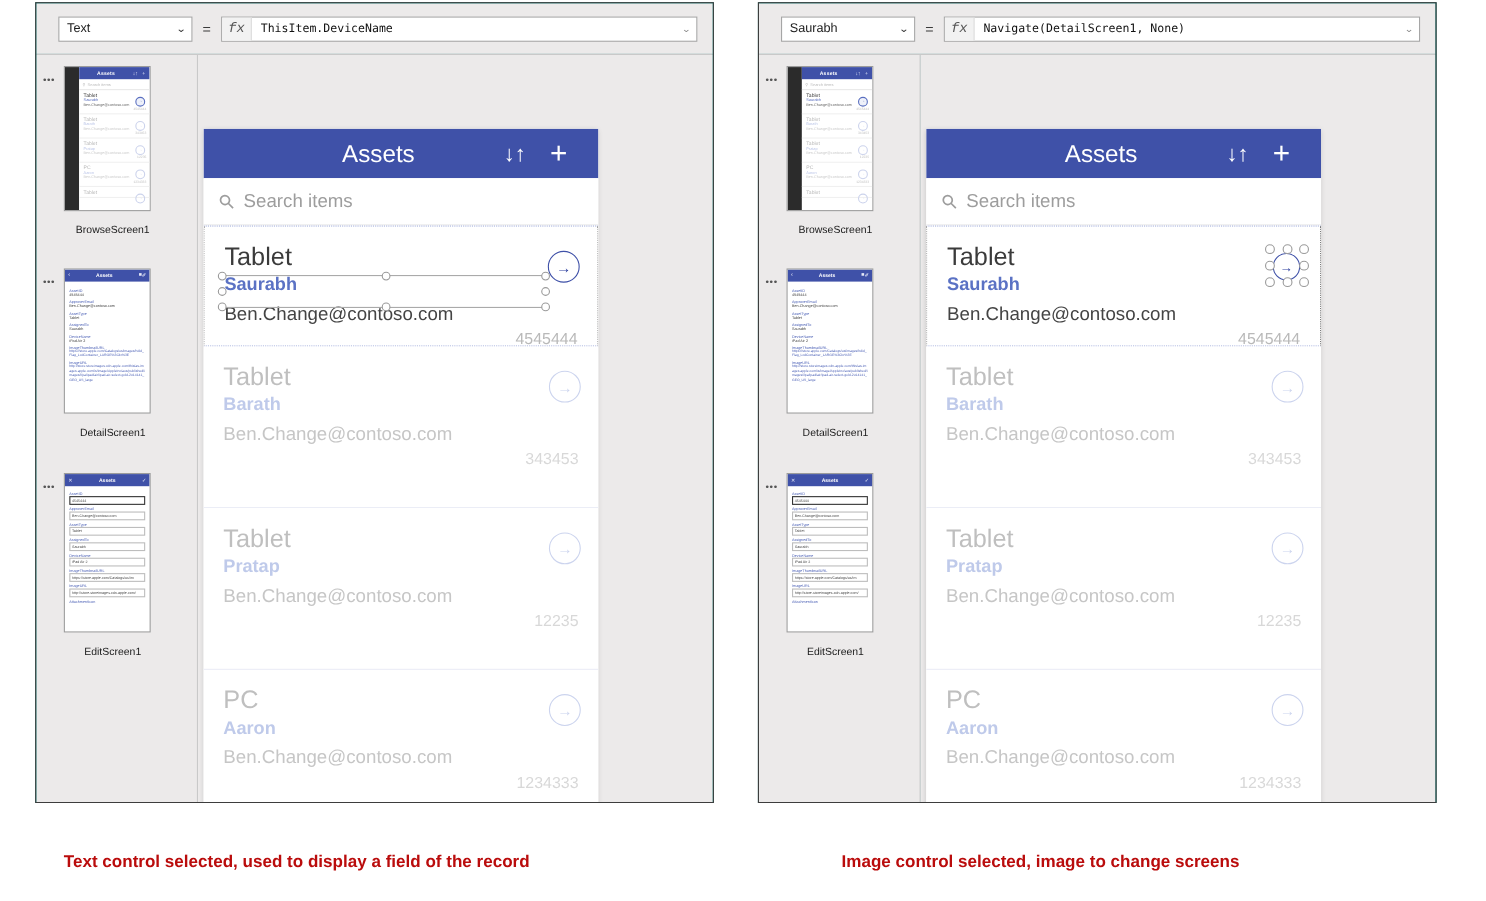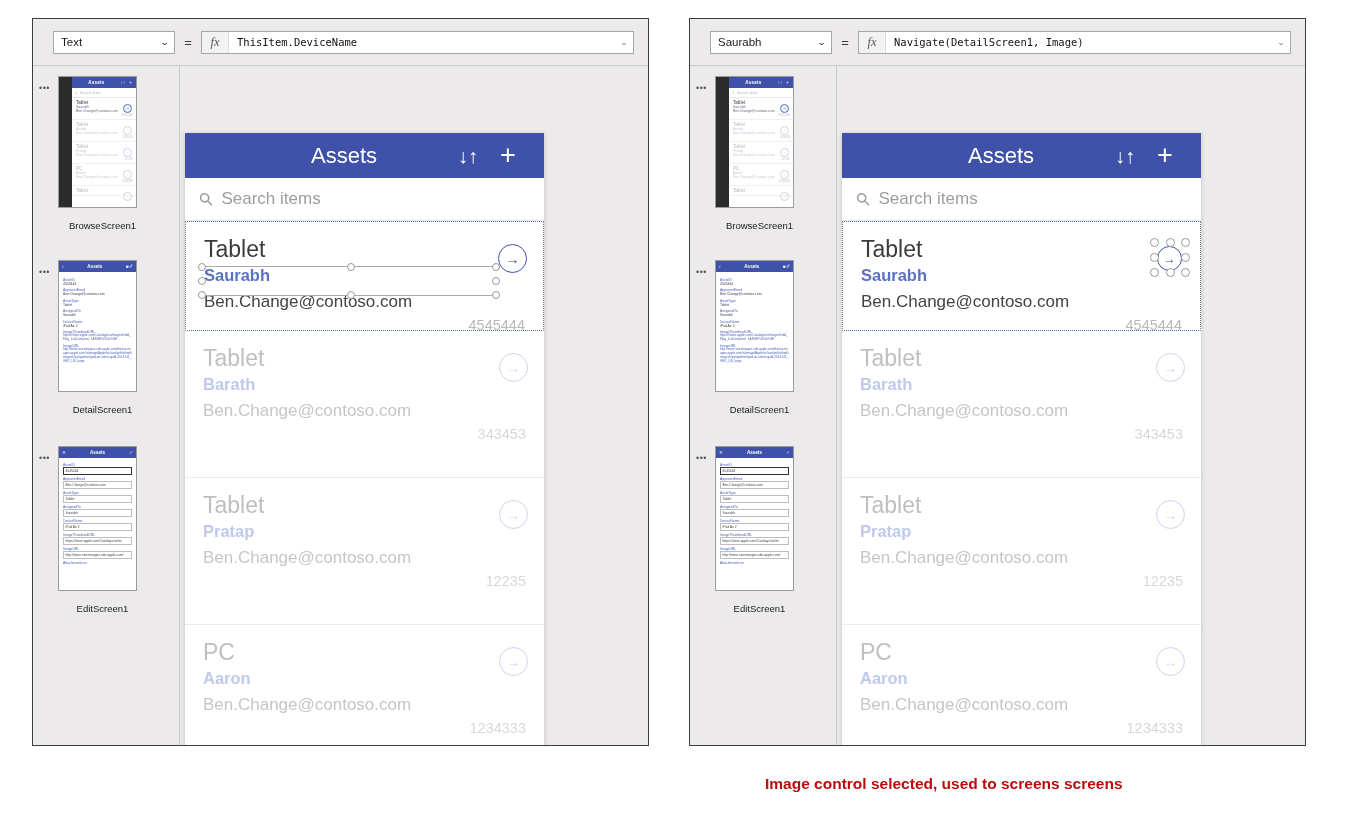--- a/index.html
+++ b/index.html
@@ -7,21 +7,21 @@
     width: 1351px; height: 819px;
     background: #ffffff;
     font-family: "Liberation Sans", sans-serif;
     overflow: hidden;
   }
   .stage { position: relative; width: 1351px; height: 819px; }
 
   
   .panel {
     position: absolute;
-    top: 18px;
+    top: 2px;
     width: 617px;
     height: 728px;
     border: 1px solid #3d3d3d;
     background: #0f766e;
     box-sizing: border-box;
     overflow: hidden;
   }
   .panel.left  { left: 32px; }
   .panel.right { left: 689px; }
 
@@ -58,21 +58,21 @@
     background: #fff;
     border: 1px solid #a6a6a6;
     box-sizing: border-box;
     display: flex; align-items: center;
   }
   .fx-icon {
     width: 26px; height: 21px;
     background: #f2f2f2;
     border-right: 1px solid #ddd;
     display: flex; align-items: center; justify-content: center;
-    font-family: Liberation Serif, serif;
+    font-family: Liberation Mono, monospace;
     font-style: italic;
     font-size: 12.5px;
     color: #555;
   }
   .fx-text {
     flex: 1;
     padding-left: 8px;
     font-family: "DejaVu Sans Mono", monospace;
     font-size: 10.5px;
     color: #111;
@@ -523,21 +523,21 @@
   <div class="panel right">
 
     <div class="fx-bar">
       <div class="prop-select">
         <span>Saurabh</span>
         <span class="chev">⌄</span>
       </div>
       <div class="eq-sign">=</div>
       <div class="fx-field">
         <div class="fx-icon">fx</div>
-        <div class="fx-text">Navigate(DetailScreen1, Image)</div>
+        <div class="fx-text">Navigate(DetailScreen1, None)</div>
         <div class="fx-expand">⌄</div>
       </div>
     </div>
 
     <div class="panel-body">
 
       <div class="thumbs">
 
         <div class="thumb-entry" style="top:8px; height:180px;">
           <div class="thumb-dots">•••</div>
@@ -704,15 +704,16 @@
             <div class="email">Ben.Change@contoso.com</div>
             <div class="num">1234333</div>
             <div class="arrow-circ faded">→</div>
           </div>
 
         </div>
       </div>
     </div>
   </div>
 
-  <div class="caption right">Image control selected, used to screens screens</div>
+  <div class="caption left">Text control selected, used to display a field of the record</div>
+  <div class="caption right">Image control selected, image to change screens</div>
 
 </div>
 
 </body></html>

